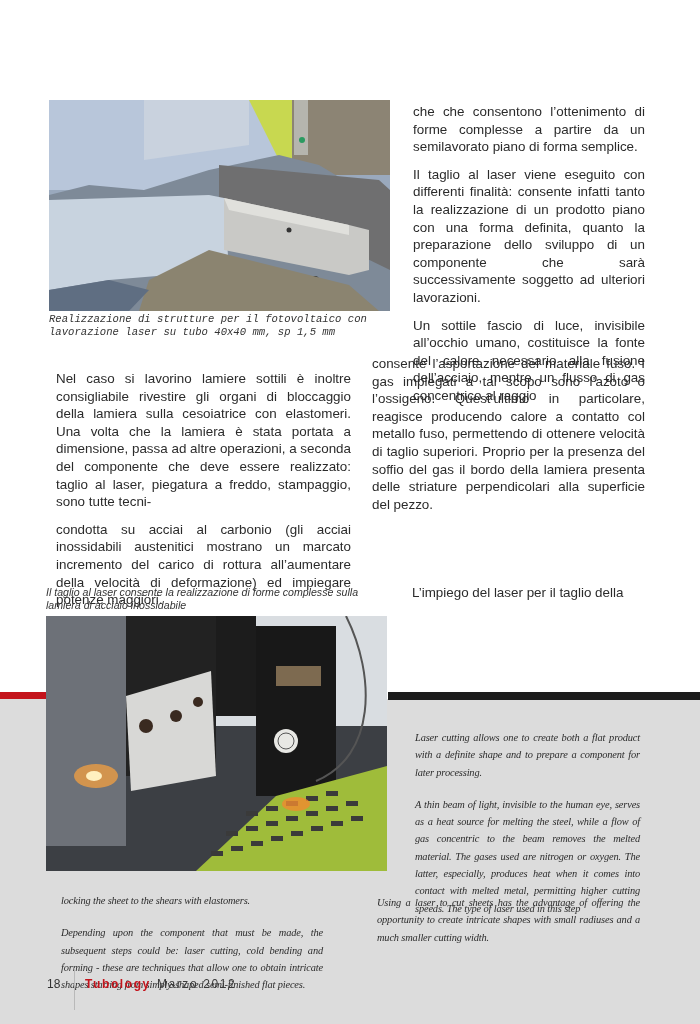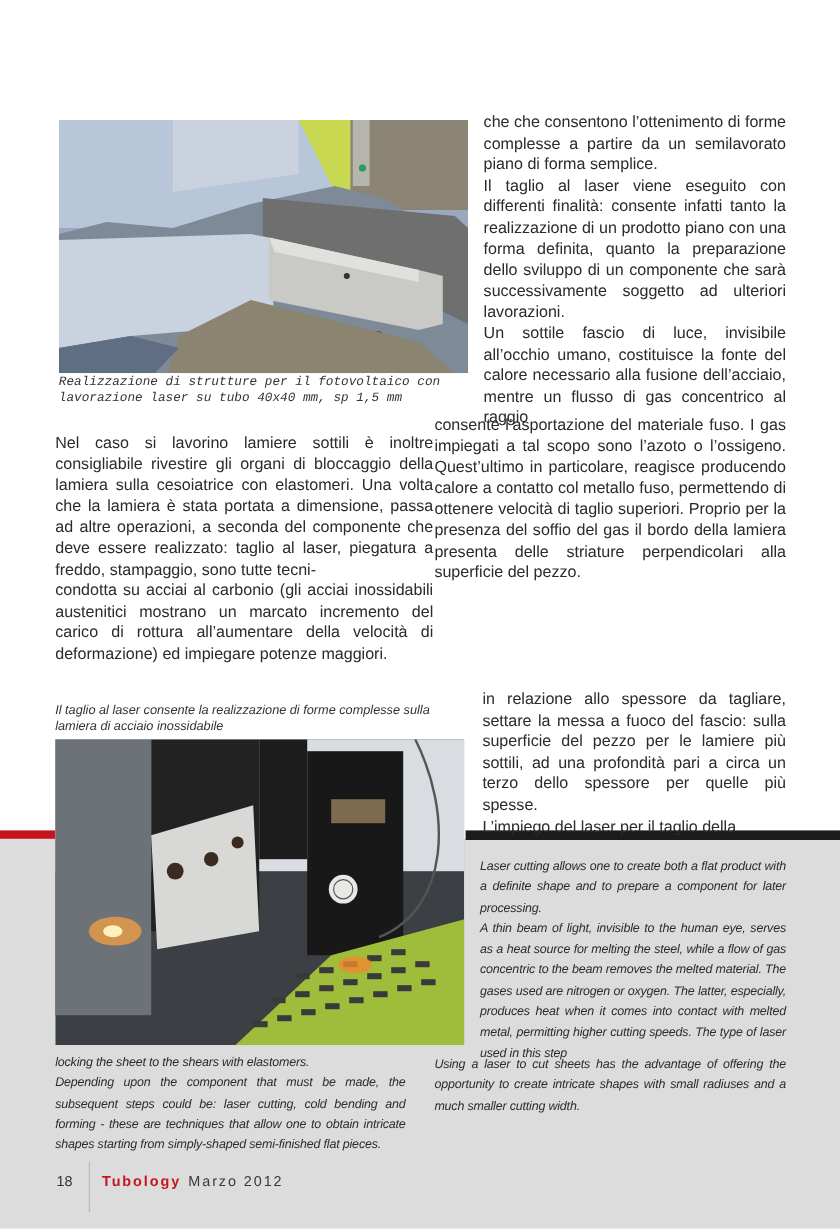--- a/index.html
+++ b/index.html
@@ -19,29 +19,29 @@
     .photo-1 { left: 49px; top: 100px; width: 341px; height: 211px; }
     .photo-2 { left: 46px; top: 616px; width: 341px; height: 255px; }
 
     
     .caption { position: absolute; font-style: italic; font-size: 10.6px; line-height: 13px; color: #333; }
     .caption-1 { left: 49px; top: 313px; width: 345px; font-family: Liberation Mono, monospace; }
     .caption-2 { left: 46px; top: 586px; width: 340px; }
 
     
     .col { position: absolute; font-size: 13.4px; line-height: 17.6px; color: #2b2b2b; text-align: justify; }
-    .col p { margin: 0; }
+    .col p { margin: 10px; }
     .col-right-top { left: 403px; top: 93px; width: 252px; }
     .col-right-mid { left: 362px; top: 345px; width: 293px; }
     .col-right-bot { left: 402px; top: 574px; width: 253px; }
     .col-left { left: 46px; top: 360px; width: 315px; }
 
     
     .en { position: absolute; font-style: italic; font-size: 10.4px; line-height: 17.3px; color: #2c2c2c; text-align: justify; font-family: "Liberation Sans", sans-serif; letter-spacing: -0.15px; }
-    .en p { margin: 0; }
+    .en p { margin: 15px; font-family: Liberation Serif, serif; }
     .en-right { left: 400px; top: 714px; width: 255px; }
     .en-right-bot { left: 362px; top: 879px; width: 293px; }
     .en-left { left: 46px; top: 877px; width: 292px; }
 
     
     .footer-page { position: absolute; left: 47px; top: 977px; font-size: 12px; color: #333; }
     .footer-divider { position: absolute; left: 74px; top: 968px; width: 1px; height: 42px; background: #b9b9b9; }
     .footer-brand { position: absolute; left: 85px; top: 977px; font-size: 12px; letter-spacing: 1.6px; }
     .brand-name { color: #c4141c; font-weight: bold; }
     .brand-issue { color: #3a3a3a; margin-left: 6px; }
@@ -81,21 +81,20 @@
     <p>che che consentono l’ottenimento di forme complesse a partire da un semilavorato piano di forma semplice.</p>
     <p>Il taglio al laser viene eseguito con differenti finalità: consente infatti tanto la realizzazione di un prodotto piano con una forma definita, quanto la preparazione dello sviluppo di un componente che sarà successivamente soggetto ad ulteriori lavorazioni.</p>
     <p>Un sottile fascio di luce, invisibile all’occhio umano, costituisce la fonte del calore necessario alla fusione dell’acciaio, mentre un flusso di gas concentrico al raggio</p>
   </div>
 
   <div class="col col-right-mid">
     <p>consente l’asportazione del materiale fuso. I gas impiegati a tal scopo sono l’azoto o l’ossigeno. Quest’ultimo in particolare, reagisce producendo calore a contatto col metallo fuso, permettendo di ottenere velocità di taglio superiori. Proprio per la presenza del soffio del gas il bordo della lamiera presenta delle striature perpendicolari alla superficie del pezzo.</p>
   </div>
 
   <div class="col col-right-bot">
-    <p>in relazione allo spessore da tagliare, settare la messa a fuoco del fascio: sulla superficie del pezzo per le lamiere più sottili, ad una profondità pari a circa un terzo dello spessore per quelle più spesse.</p>
     <p>L’impiego del laser per il taglio della</p>
   </div>
 
   <div class="col col-left">
     <p>Nel caso si lavorino lamiere sottili è inoltre consigliabile rivestire gli organi di bloccaggio della lamiera sulla cesoiatrice con elastomeri. Una volta che la lamiera è stata portata a dimensione, passa ad altre operazioni, a seconda del componente che deve essere realizzato: taglio al laser, piegatura a freddo, stampaggio, sono tutte tecni-</p>
     <p>condotta su acciai al carbonio (gli acciai inossidabili austenitici mostrano un marcato incremento del carico di rottura all’aumentare della velocità di deformazione) ed impiegare potenze maggiori.</p>
   </div>
 
   <div class="caption caption-2">Il taglio al laser consente la realizzazione di forme complesse sulla lamiera di acciaio inossidabile</div>
 

